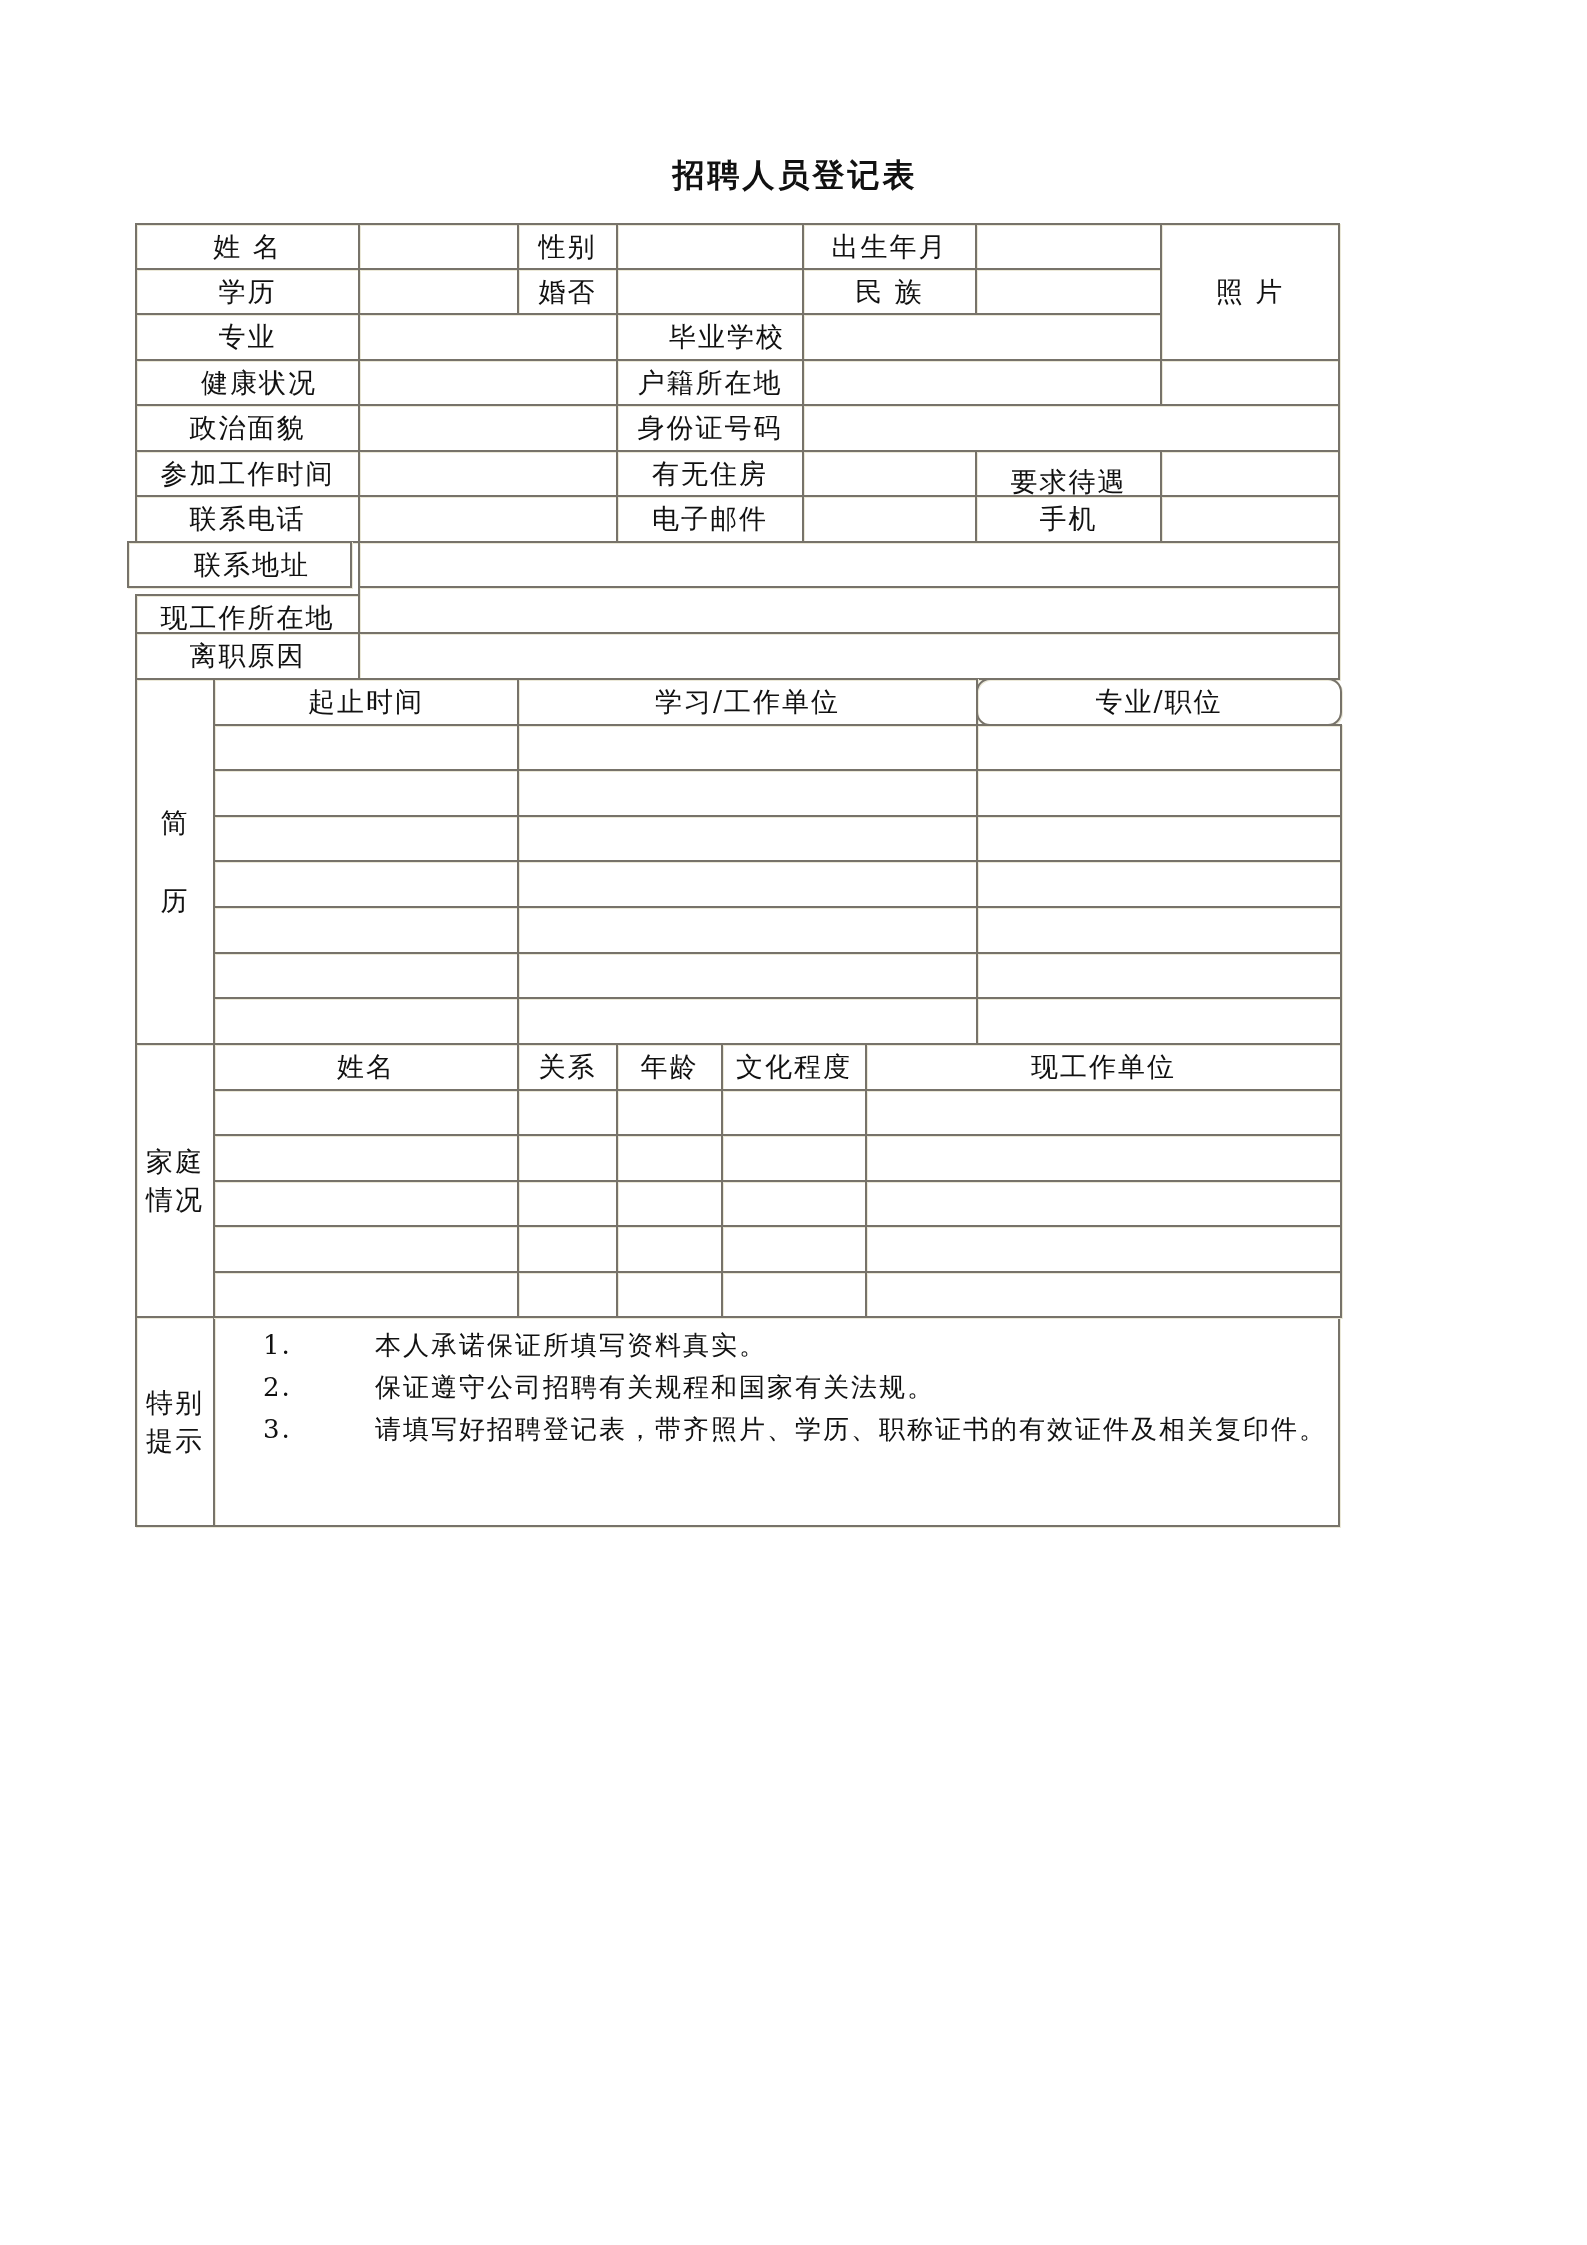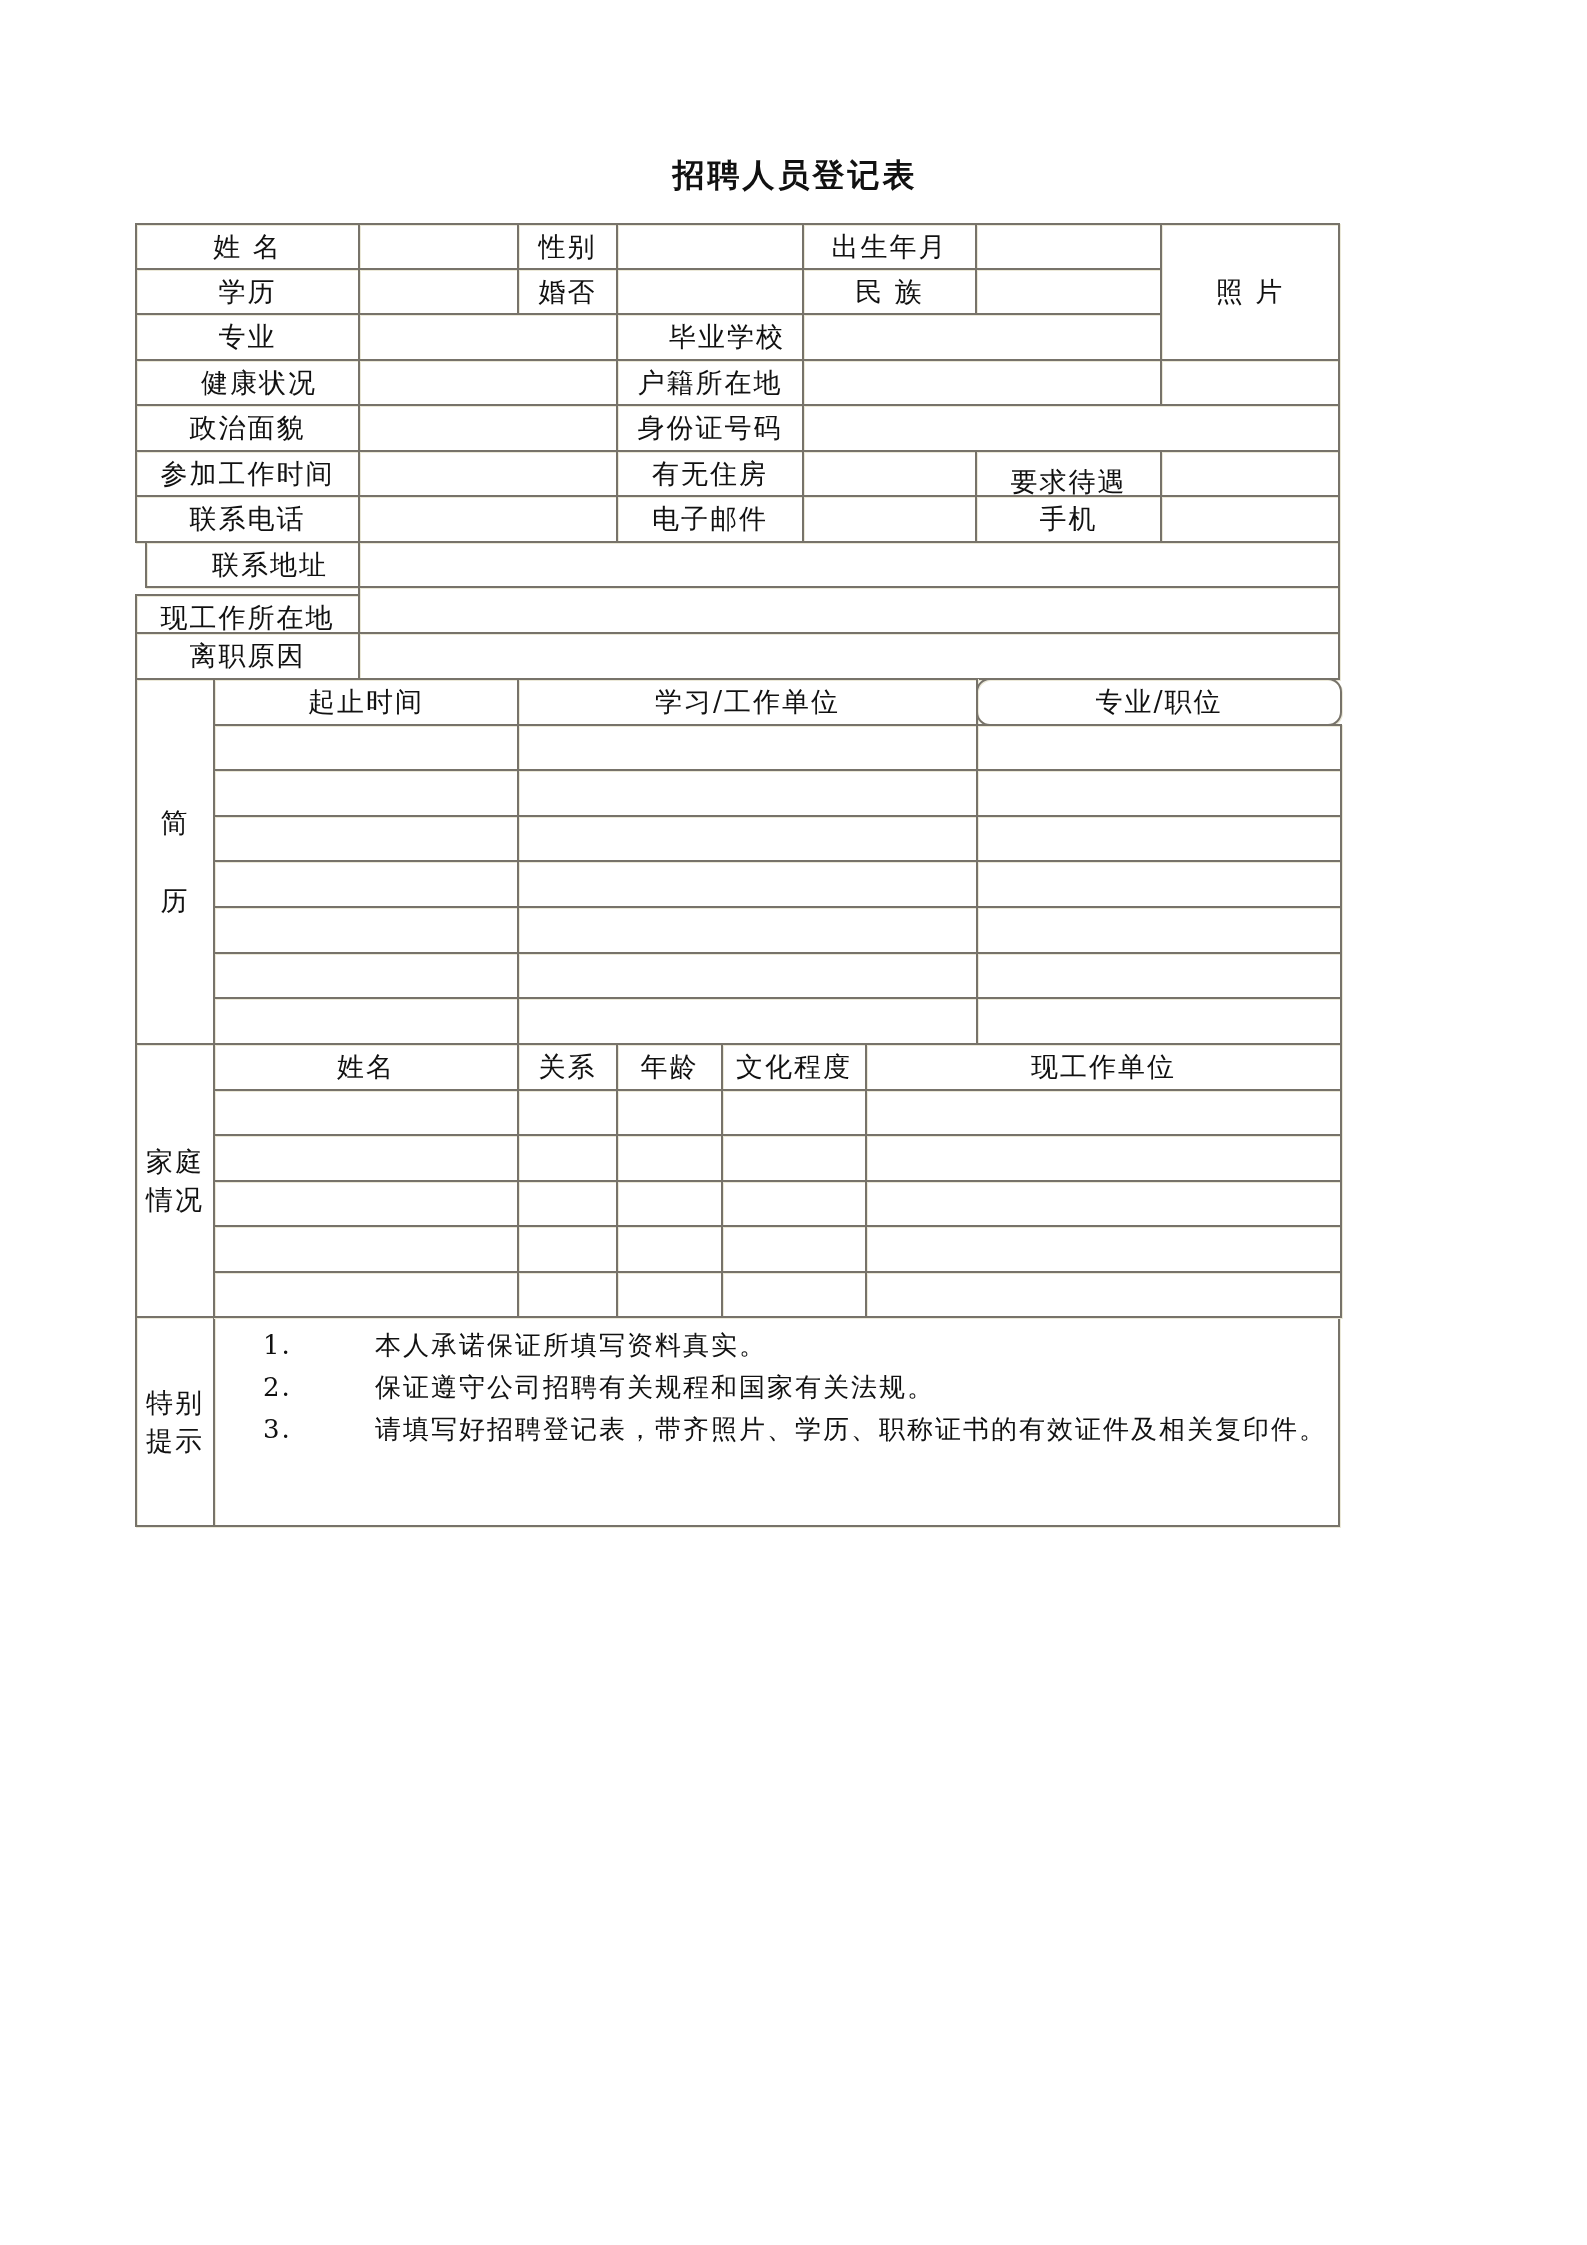--- a/index.html
+++ b/index.html
@@ -60,21 +60,21 @@
 <div class="c" style="left:975px;top:450px;width:187px;height:63px;">要求待遇</div>
 <div class="c" style="left:1160px;top:450px;width:180px;height:47px;"></div>
 
 <div class="c" style="left:135px;top:495px;width:225px;height:48px;">联系电话</div>
 <div class="c" style="left:358px;top:495px;width:260px;height:48px;"></div>
 <div class="c" style="left:616px;top:495px;width:188px;height:48px;">电子邮件</div>
 <div class="c" style="left:802px;top:495px;width:175px;height:48px;"></div>
 <div class="c" style="left:975px;top:495px;width:187px;height:48px;">手机</div>
 <div class="c" style="left:1160px;top:495px;width:180px;height:48px;"></div>
 
-<div class="c" style="left:145px;top:541px;width:225px;height:47px;padding-left:25px;">联系地址</div>
+<div class="c" style="left:127px;top:541px;width:225px;height:47px;padding-left:25px;">联系地址</div>
 <div class="c" style="left:358px;top:541px;width:982px;height:47px;"></div>
 <div class="c" style="left:135px;top:594px;width:225px;height:48px;">现工作所在地</div>
 <div class="c" style="left:358px;top:586px;width:982px;height:48px;"></div>
 <div class="c" style="left:135px;top:632px;width:225px;height:48px;">离职原因</div>
 <div class="c" style="left:358px;top:632px;width:982px;height:48px;"></div>
 
 <div class="c vlabel" style="left:135px;top:678px;width:80px;height:367px;">
   <span style="margin-bottom:40px;">简</span>
   <span>历</span>
 </div>

